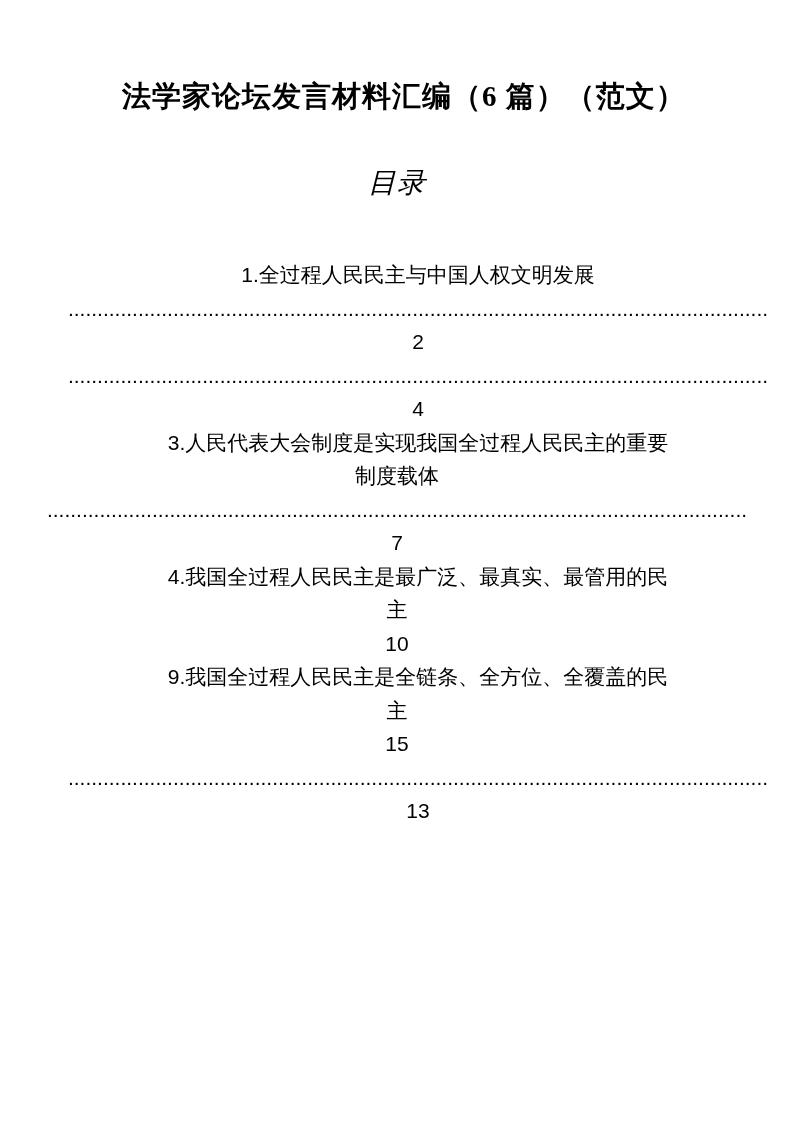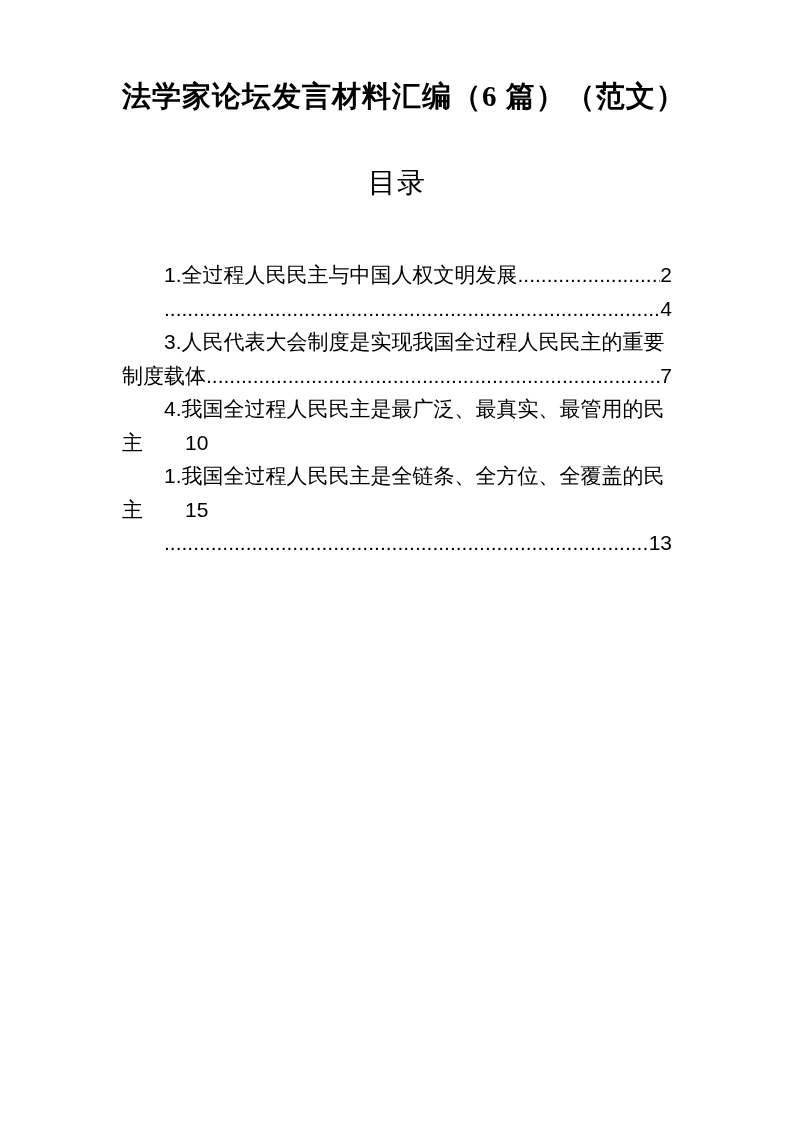--- a/index.html
+++ b/index.html
@@ -30,31 +30,33 @@
     white-space: nowrap;
   }
   .toc-heading {
     margin: 52px 0 0 0;
     text-align: center;
     font-family: "Liberation Serif", serif;
     font-weight: normal;
     font-size: 28px;
     line-height: 30px;
     letter-spacing: 1px;
+    font-style: italic;
   }
   .toc {
     margin-top: 60px;
     font-family: "Liberation Sans", sans-serif;
     font-size: 21px;
     line-height: 33.5px;
   }
   .toc-line {
     display: flex;
     align-items: center;
     cursor: pointer;
+    flex-direction: column;
   }
   .toc-line.indent {
     padding-left: 42px;
   }
   .toc-text {
     white-space: pre;
     flex: 0 0 auto;
   }
   .toc-leader {
     flex: 1 1 auto;
@@ -100,21 +102,21 @@
       </div>
       <div class="toc-line indent">
         <span class="toc-text">4.我国全过程人民民主是最广泛、最真实、最管用的民</span>
       </div>
       <div class="toc-line">
         <span class="toc-text">主</span>
         <span class="toc-tab-gap"></span>
         <span class="toc-page">10</span>
       </div>
       <div class="toc-line indent">
-        <span class="toc-text">1.我国全过程人民民主是全链条、全方位、全覆盖的民</span>
+        <span class="toc-text">9.我国全过程人民民主是全链条、全方位、全覆盖的民</span>
       </div>
       <div class="toc-line">
         <span class="toc-text">主</span>
         <span class="toc-tab-gap"></span>
         <span class="toc-page">15</span>
       </div>
       <div class="toc-line indent">
         <span class="toc-leader">........................................................................................................................</span>
         <span class="toc-page">13</span>
       </div>

